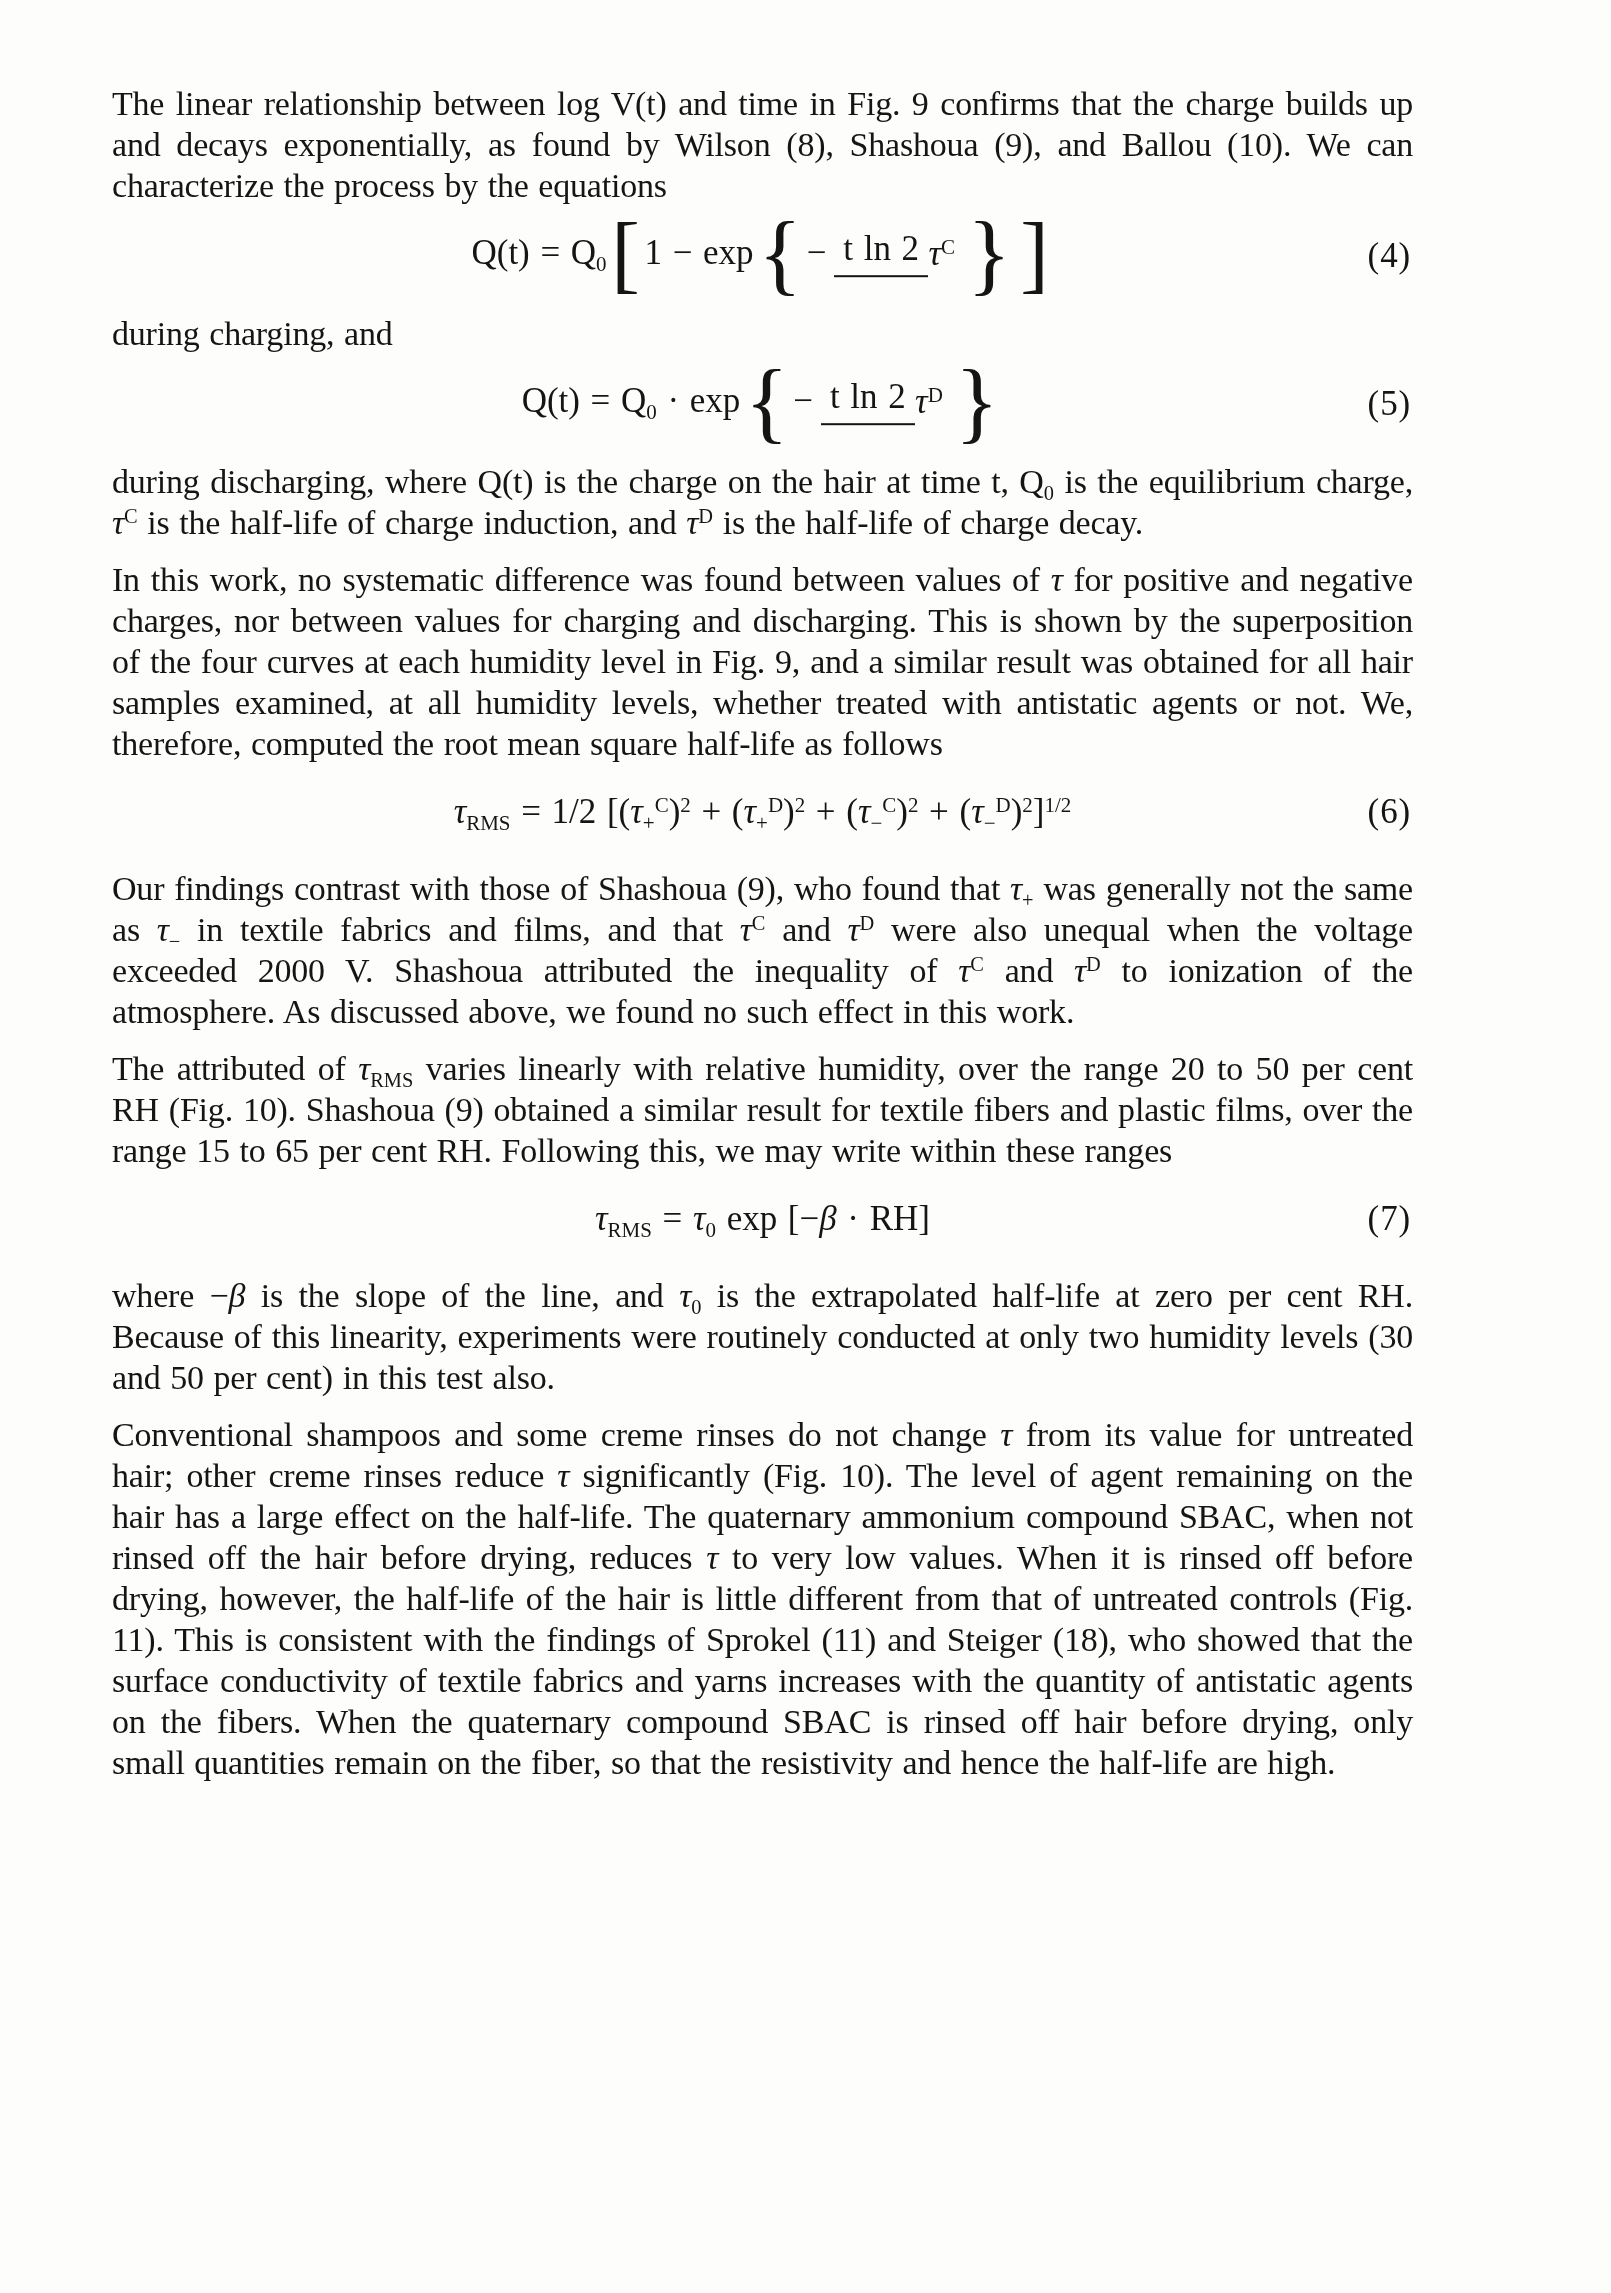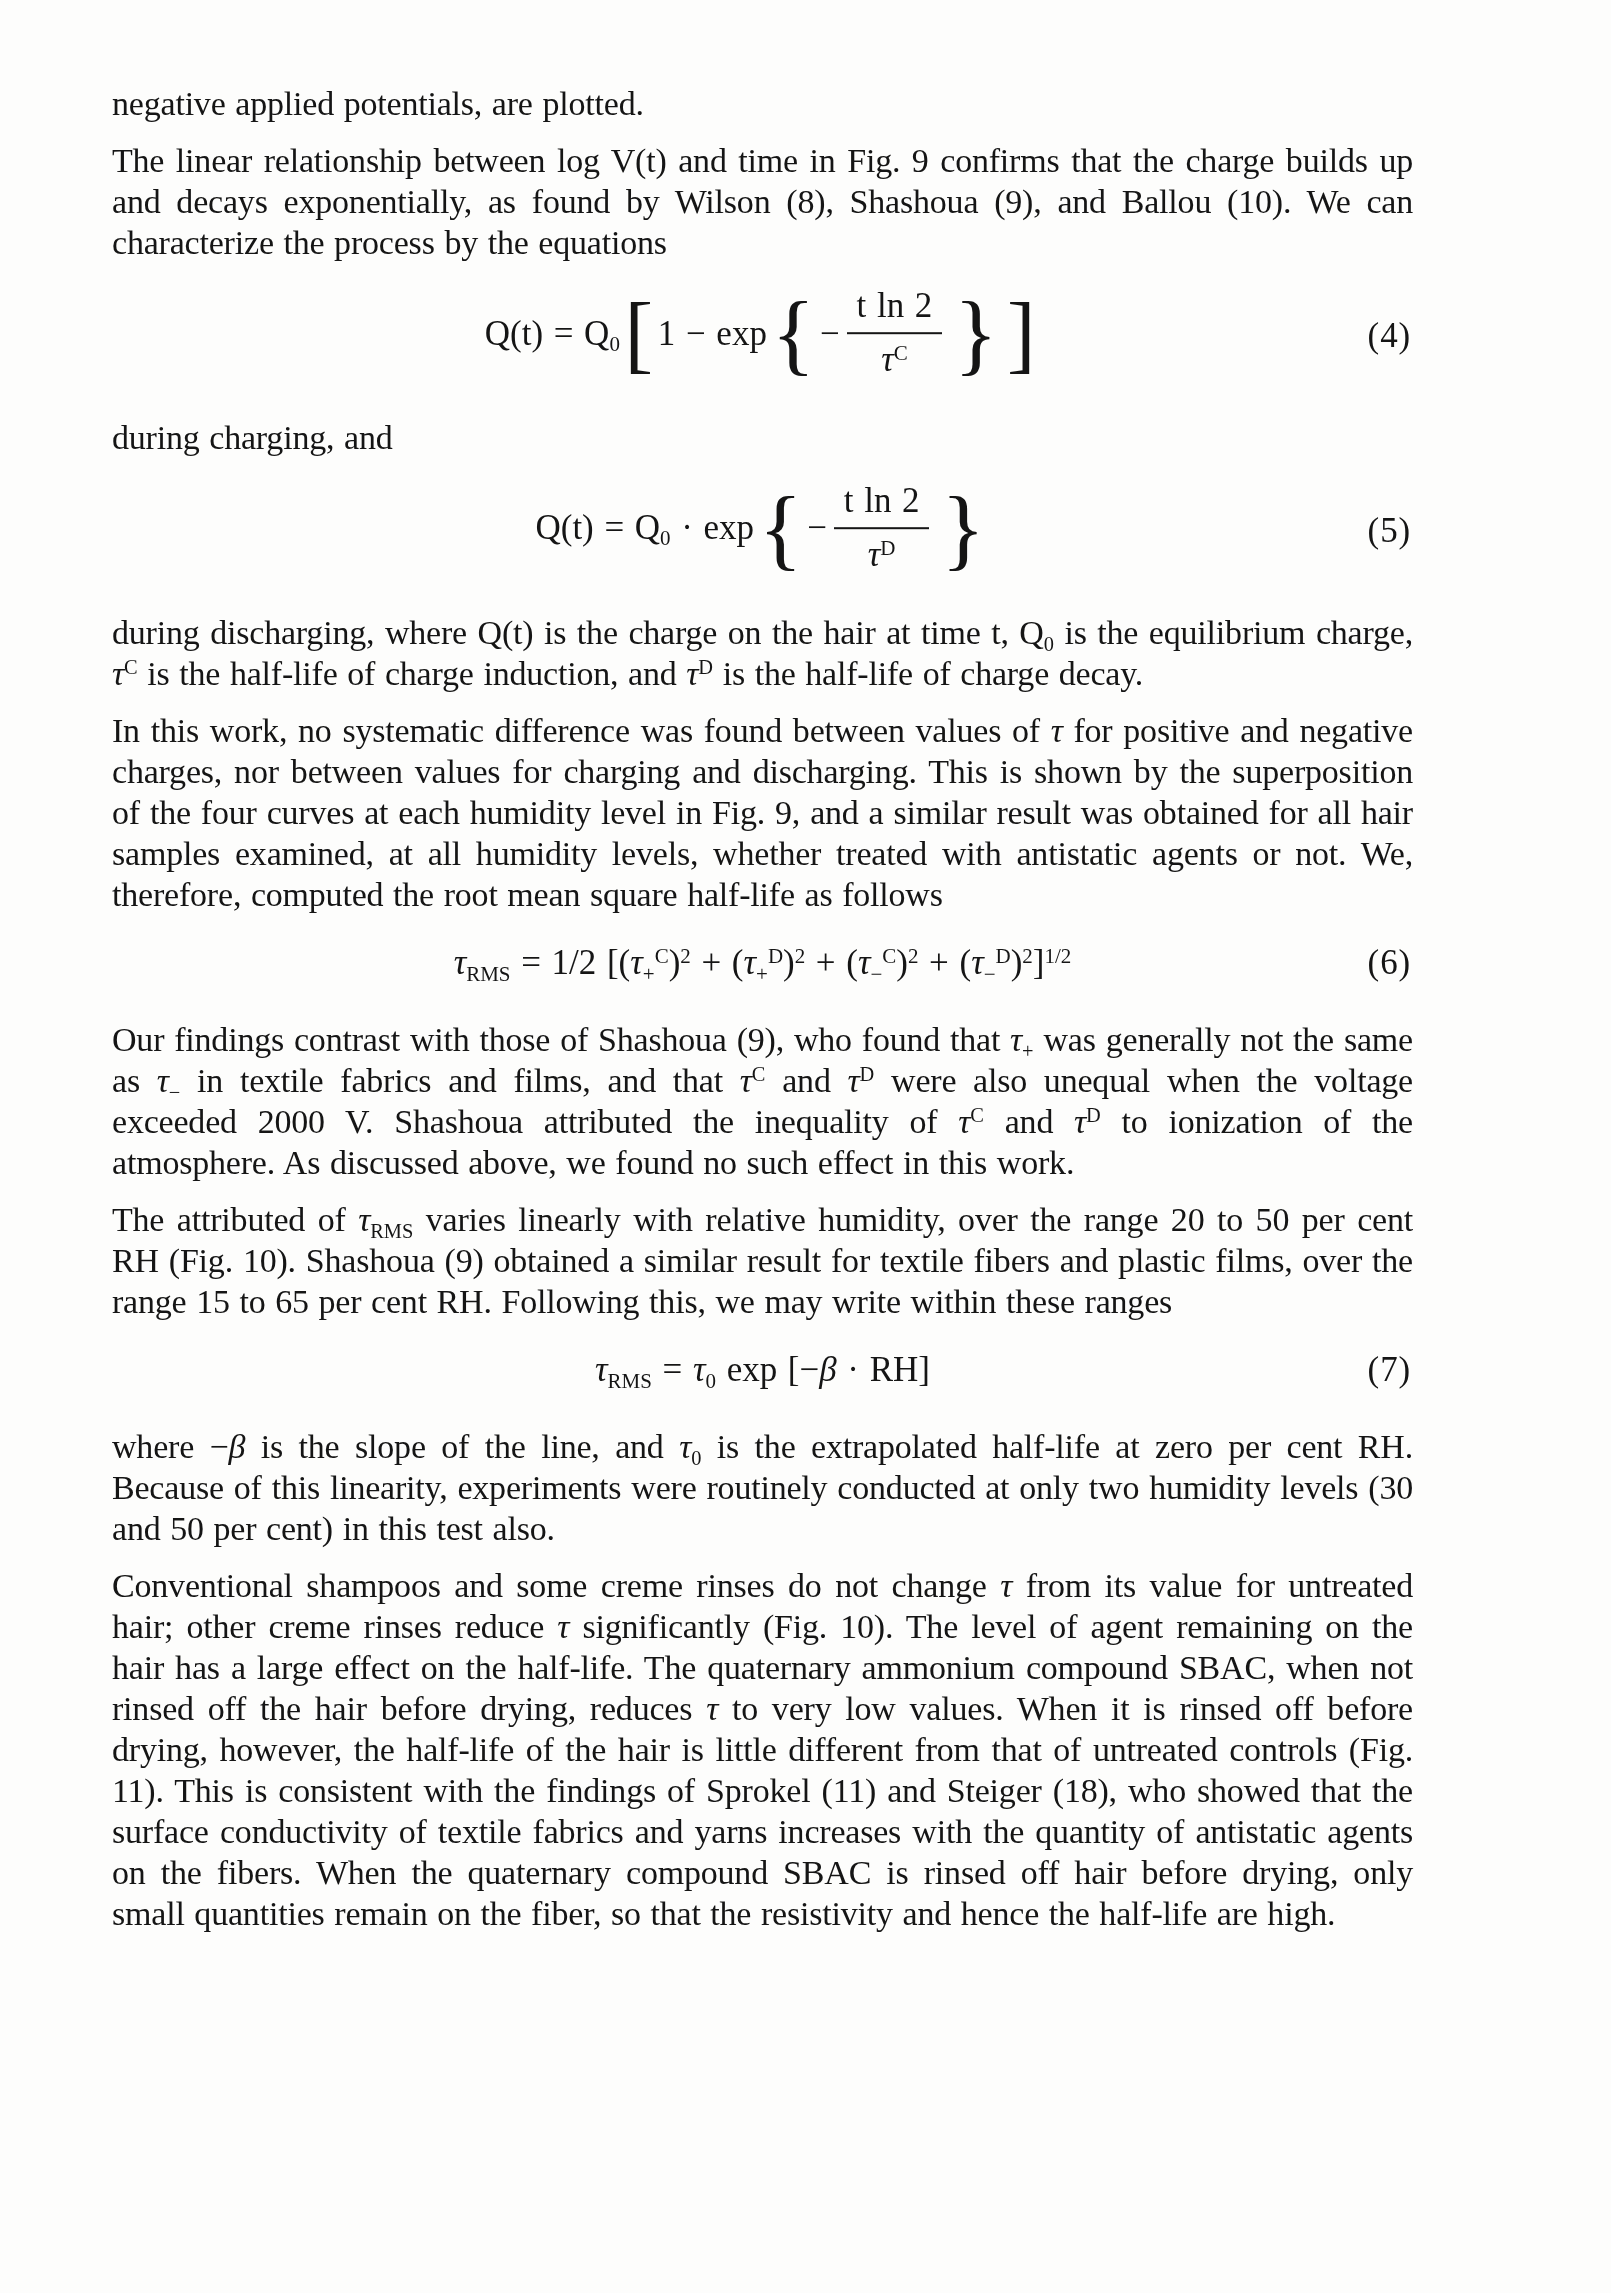--- a/index.html
+++ b/index.html
@@ -35,38 +35,37 @@
     display:inline-block;font-size:35px;white-space:pre;
     letter-spacing:0;word-spacing:1.9px;
   }
   .big{
     display:inline-block;vertical-align:middle;
     font-size:2.45em;line-height:0;font-weight:300;
     margin:0 4.7px;transform:translateY(-1.9px);
   }
   .big.brace{font-size:2.6em;}
   .frac{
-    display:inline-flex;flex-direction:column;align-items:center;
+    display:inline-flex;flex-direction:row;align-items:center;
     vertical-align:middle;line-height:1.2;margin:0 7.5px;
     transform:translateY(-3.8px);
     justify-content:space-between;
   }
   .frac .num{display:block;padding:1.9px 9.4px 4.7px 9.4px;border-bottom:2.4px solid #151515;}
   .frac .den{display:block;padding-top:4.7px;}
   .eq-label{
     position:absolute;right:1.9px;top:50%;transform:translateY(-50%);
     font-size:35px;letter-spacing:0.9px;
   }
 </style>
 </head>
 <body>
 
 <div class="page">
   <div>
-      <div class="para"><span>negative applied potentials, are plotted.</span></div>
       <div class="para"><span>The linear relationship between log V(t) and time in Fig. 9 confirms that the charge builds up and decays exponentially, as found by Wilson (8), Shashoua (9), and Ballou (10). We can characterize the process by the equations</span></div>
       <div class="eq-block has-frac"><span class="eq-row"><span>Q(t) = Q</span><sub>0</sub><span class="big">[</span><span>1 − exp</span><span class="big brace">{</span><span>−</span><span class="frac"><span class="num"><span>t ln 2</span></span><span class="den"><span class="it">τ</span><sup>C</sup></span></span><span class="big brace">}</span><span class="big">]</span></span><span class="eq-label">(4)</span></div>
       <div class="para"><span>during charging, and</span></div>
       <div class="eq-block has-frac"><span class="eq-row"><span>Q(t) = Q</span><sub>0</sub><span> · exp</span><span class="big brace">{</span><span>−</span><span class="frac"><span class="num"><span>t ln 2</span></span><span class="den"><span class="it">τ</span><sup>D</sup></span></span><span class="big brace">}</span></span><span class="eq-label">(5)</span></div>
       <div class="para"><span>during discharging, where Q(t) is the charge on the hair at time t, Q</span><sub>0</sub><span> is the equilibrium charge, </span><span class="it">τ</span><sup>C</sup><span> is the half-life of charge induction, and </span><span class="it">τ</span><sup>D</sup><span> is the half-life of charge decay.</span></div>
       <div class="para"><span>In this work, no systematic difference was found between values of </span><span class="it">τ</span><span> for positive and negative charges, nor between values for charging and discharging. This is shown by the superposition of the four curves at each humidity level in Fig. 9, and a similar result was obtained for all hair samples examined, at all humidity levels, whether treated with antistatic agents or not. We, therefore, computed the root mean square half-life as follows</span></div>
       <div class="eq-block"><span class="eq-row"><span class="it">τ</span><sub>RMS</sub><span> = 1/2 [(</span><span class="it">τ</span><sub>+</sub><sup>C</sup><span>)</span><sup>2</sup><span> + (</span><span class="it">τ</span><sub>+</sub><sup>D</sup><span>)</span><sup>2</sup><span> + (</span><span class="it">τ</span><sub>−</sub><sup>C</sup><span>)</span><sup>2</sup><span> + (</span><span class="it">τ</span><sub>−</sub><sup>D</sup><span>)</span><sup>2</sup><span>]</span><sup>1/2</sup></span><span class="eq-label">(6)</span></div>
       <div class="para"><span>Our findings contrast with those of Shashoua (9), who found that </span><span class="it">τ</span><sub>+</sub><span> was generally not the same as </span><span class="it">τ</span><sub>−</sub><span> in textile fabrics and films, and that </span><span class="it">τ</span><sup>C</sup><span> and </span><span class="it">τ</span><sup>D</sup><span> were also unequal when the voltage exceeded 2000 V. Shashoua attributed the inequality of </span><span class="it">τ</span><sup>C</sup><span> and </span><span class="it">τ</span><sup>D</sup><span> to ionization of the atmosphere. As discussed above, we found no such effect in this work.</span></div>
       <div class="para"><span>The attributed of </span><span class="it">τ</span><sub>RMS</sub><span> varies linearly with relative humidity, over the range 20 to 50 per cent RH (Fig. 10). Shashoua (9) obtained a similar result for textile fibers and plastic films, over the range 15 to 65 per cent RH. Following this, we may write within these ranges</span></div>
       <div class="eq-block"><span class="eq-row"><span class="it">τ</span><sub>RMS</sub><span> = </span><span class="it">τ</span><sub>0</sub><span> exp [−</span><span class="it">β</span><span> · RH]</span></span><span class="eq-label">(7)</span></div>

